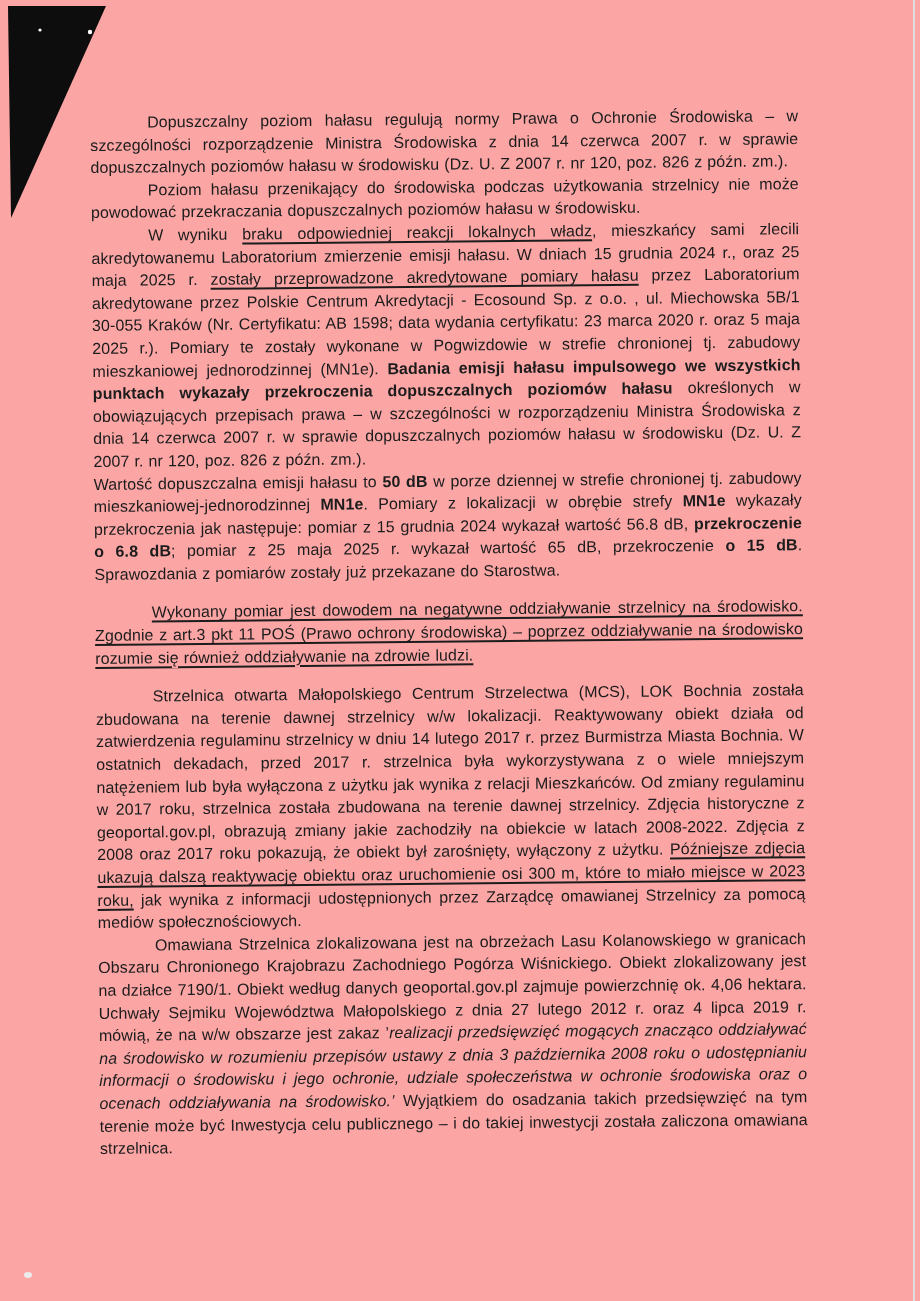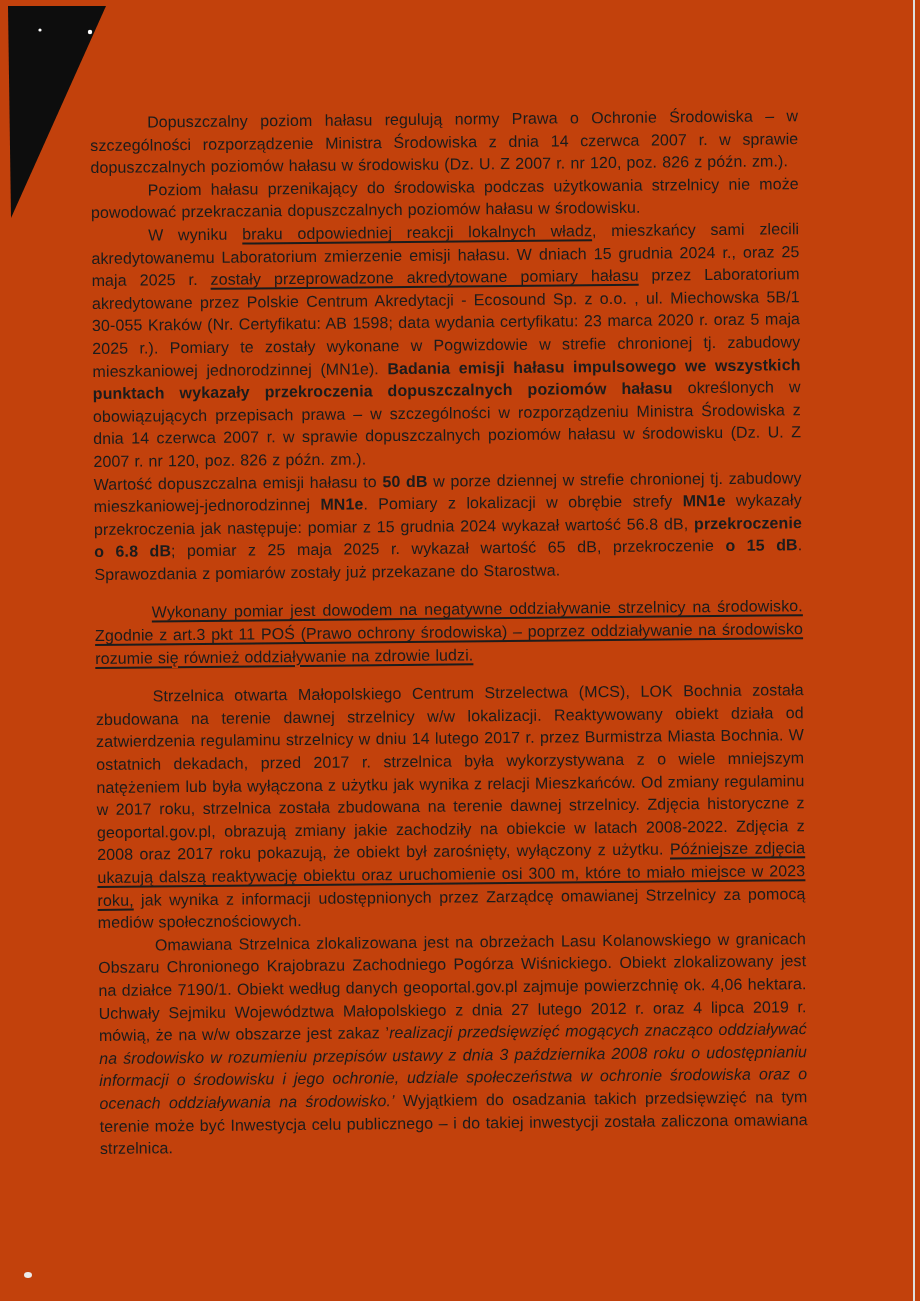--- a/index.html
+++ b/index.html
@@ -4,21 +4,21 @@
 <style>
   html, body { margin: 0; padding: 0; }
   body {
     width: 920px; height: 1301px;
     background: #ffffff;
     font-family: "Liberation Sans", sans-serif;
   }
   .page {
     position: relative;
     width: 920px; height: 1301px;
-    background: #c2410c;
+    background: #fca5a5;
     overflow: hidden;
   }
   
   .corner-artifact {
     position: absolute;
     left: 0; top: 0;
     width: 130px; height: 230px;
   }
   
   .edge-shadow {

